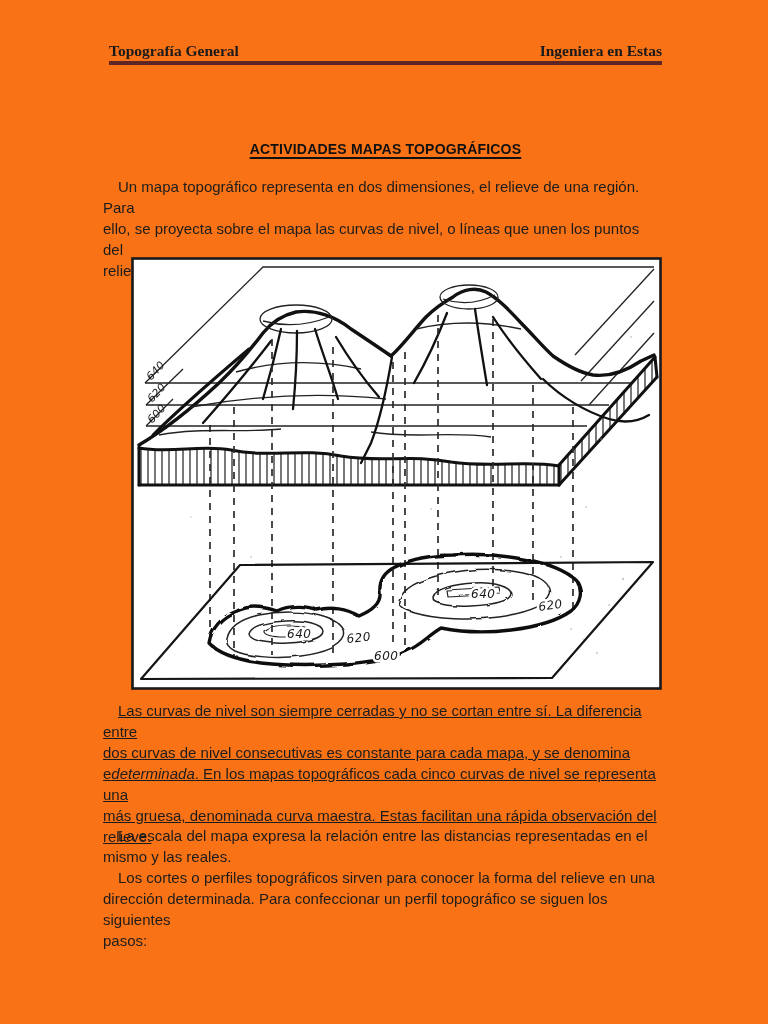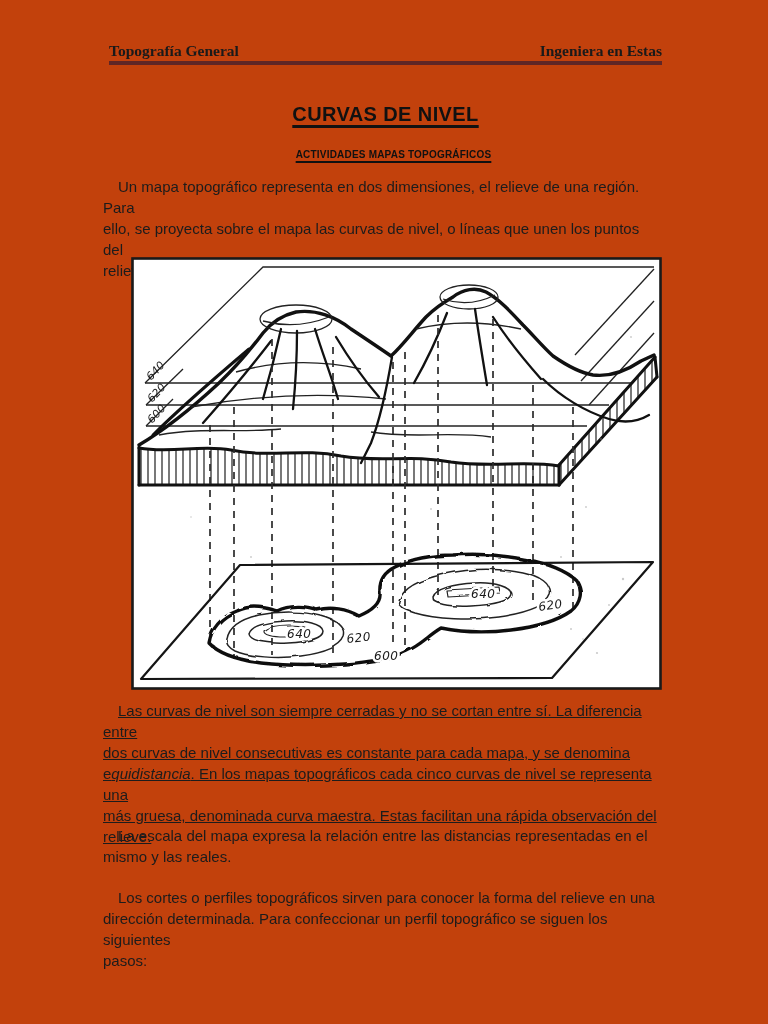--- a/index.html
+++ b/index.html
@@ -1,52 +1,52 @@
 <!DOCTYPE html>
 <html><head>
 <meta charset="utf-8">
 <style>
   html,body{margin:0;padding:0;background:#ffffff;}
   .page{
     position:relative;
     width:768px;height:1024px;
-    background:#c2410c;
+    background:#f97316;
     font-family:"Liberation Sans",sans-serif;
     color:#1c1c1c;
     overflow:hidden;
   }
   
   .hdr{
     position:absolute;top:42px;left:109px;width:553px;
     display:flex;justify-content:space-between;align-items:baseline;
     font-family:"Liberation Serif",serif;font-weight:bold;font-size:15.5px;color:#1a1a1a;
   }
   .hdr-rule{position:absolute;top:61px;left:109px;width:553px;height:4px;background:#5f2626;}
   
   .title{
     position:absolute;top:103px;left:109px;width:553px;margin:0;
     text-align:center;font-size:20px;font-weight:bold;color:#111;
     letter-spacing:.4px;
     text-decoration:underline;text-decoration-thickness:2.5px;text-underline-offset:4px;
   }
   .subtitle{
-    position:absolute;top:141px;left:109px;width:553px;margin:8px;
-    text-align:center;font-size:10px;font-weight:bold;color:#111;
+    position:absolute;top:141px;left:109px;width:553px;margin:0;
+    text-align:center;font-size:14px;font-weight:bold;color:#111;
     letter-spacing:.2px;
     text-decoration:underline;text-decoration-thickness:2px;text-underline-offset:3px;
   }
   
   .para{
     position:absolute;left:103px;width:556px;margin:0;
     font-size:15px;line-height:21px;white-space:pre-line;text-indent:15px;
   }
   .p1{top:176px;}
   .p2{top:700px;text-decoration:underline;}
   .p3{top:813px;margin-top:12px;}
-  .p4{top:867px;margin-top:20px;}
+  .p4{top:867px;}
   .p5{top:936px;}
   .ital{font-style:italic;}
   
   .fig{position:absolute;top:257px;left:131px;width:531px;height:433px;}
   .fig svg{display:block;}
   svg text{font-family:"DejaVu Sans",sans-serif;}
   .hand{
     font-size:12px;font-style:italic;letter-spacing:.5px;fill:#1a1a1a;
     paint-order:stroke;stroke:#ffffff;stroke-width:5px;stroke-linejoin:round;
   }
@@ -56,21 +56,20 @@
 <body>
 
 <div class="page">
 
   <div class="hdr">
     <span>Topografía General</span>
     <span>Ingeniera en Estas</span>
   </div>
   <div class="hdr-rule" style="background: rgb(95, 38, 38);"></div>
 
-  <h1 class="title">CURVAS DE NIVEL</h1>
   <h2 class="subtitle">ACTIVIDADES MAPAS TOPOGRÁFICOS</h2>
 
   <p class="para p1">Un mapa topográfico representa en dos dimensiones, el relieve de una región. Para
 ello, se proyecta sobre el mapa las curvas de nivel, o líneas que unen los puntos del
 relieve situados a la misma altitud sobre el nivel del mar.</p>
 
   <div class="fig">
     <svg viewBox="0 0 531 433" width="531" height="433">
       <defs>
         <pattern id="hv" width="7" height="10" patternUnits="userSpaceOnUse">
@@ -187,21 +186,21 @@
         <circle cx="500" cy="80" r="0.9"></circle>
           <circle cx="430" cy="300" r="0.9"></circle>
         <circle cx="478" cy="348" r="0.9"></circle>
           <circle cx="60" cy="260" r="0.8"></circle>
       </g>
     </svg>
   </div>
 
   <p class="para p2"><span>Las curvas de nivel son siempre cerradas y no se cortan entre sí. La diferencia entre
 dos curvas de nivel consecutivas es constante para cada mapa, y se denomina
-e</span><span class="ital">quidistancia</span><span>. En los mapas topográficos cada cinco curvas de nivel se representa una
+e</span><span class="ital">determinada</span><span>. En los mapas topográficos cada cinco curvas de nivel se representa una
 más gruesa, denominada curva maestra. Estas facilitan una rápida observación del
 relieve.</span></p>
 
   <p class="para p3">La escala del mapa expresa la relación entre las distancias representadas en el
 mismo y las reales.</p>
   <p class="para p4">Los cortes o perfiles topográficos sirven para conocer la forma del relieve en una
 dirección determinada. Para confeccionar un perfil topográfico se siguen los siguientes
 pasos:</p>
 
 </div>

